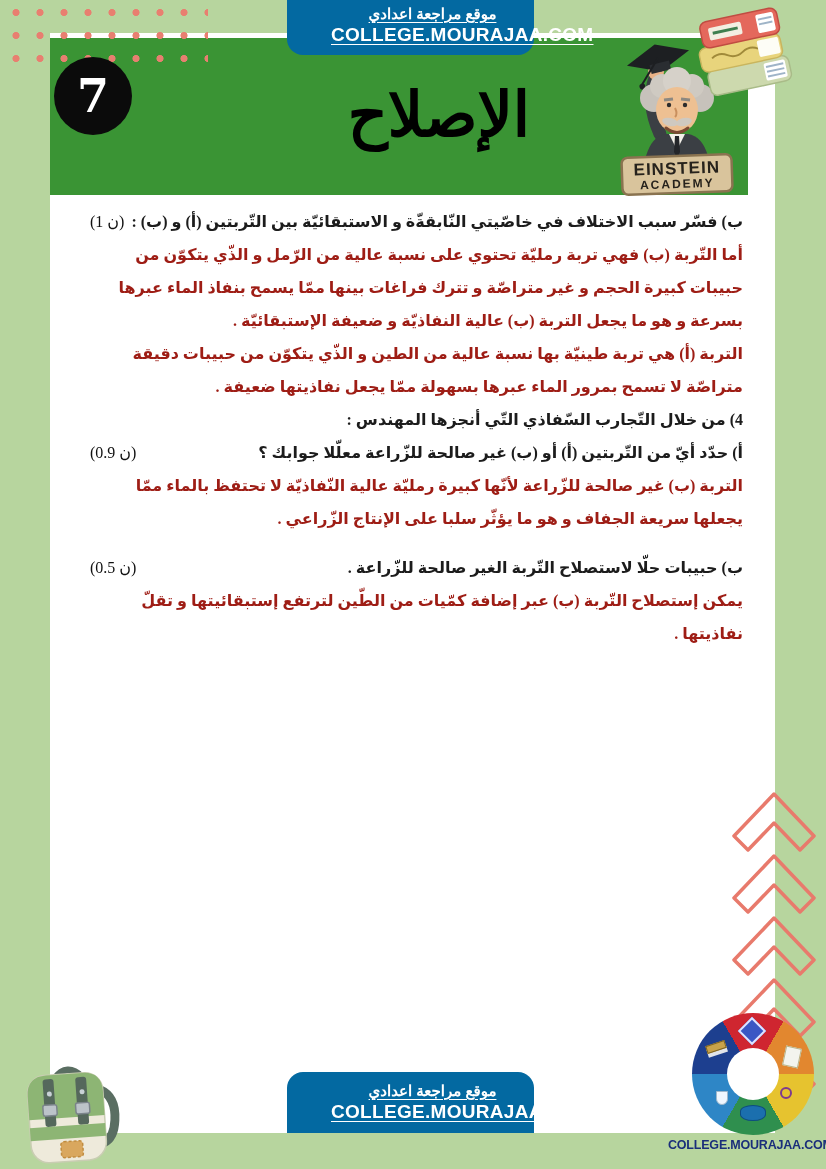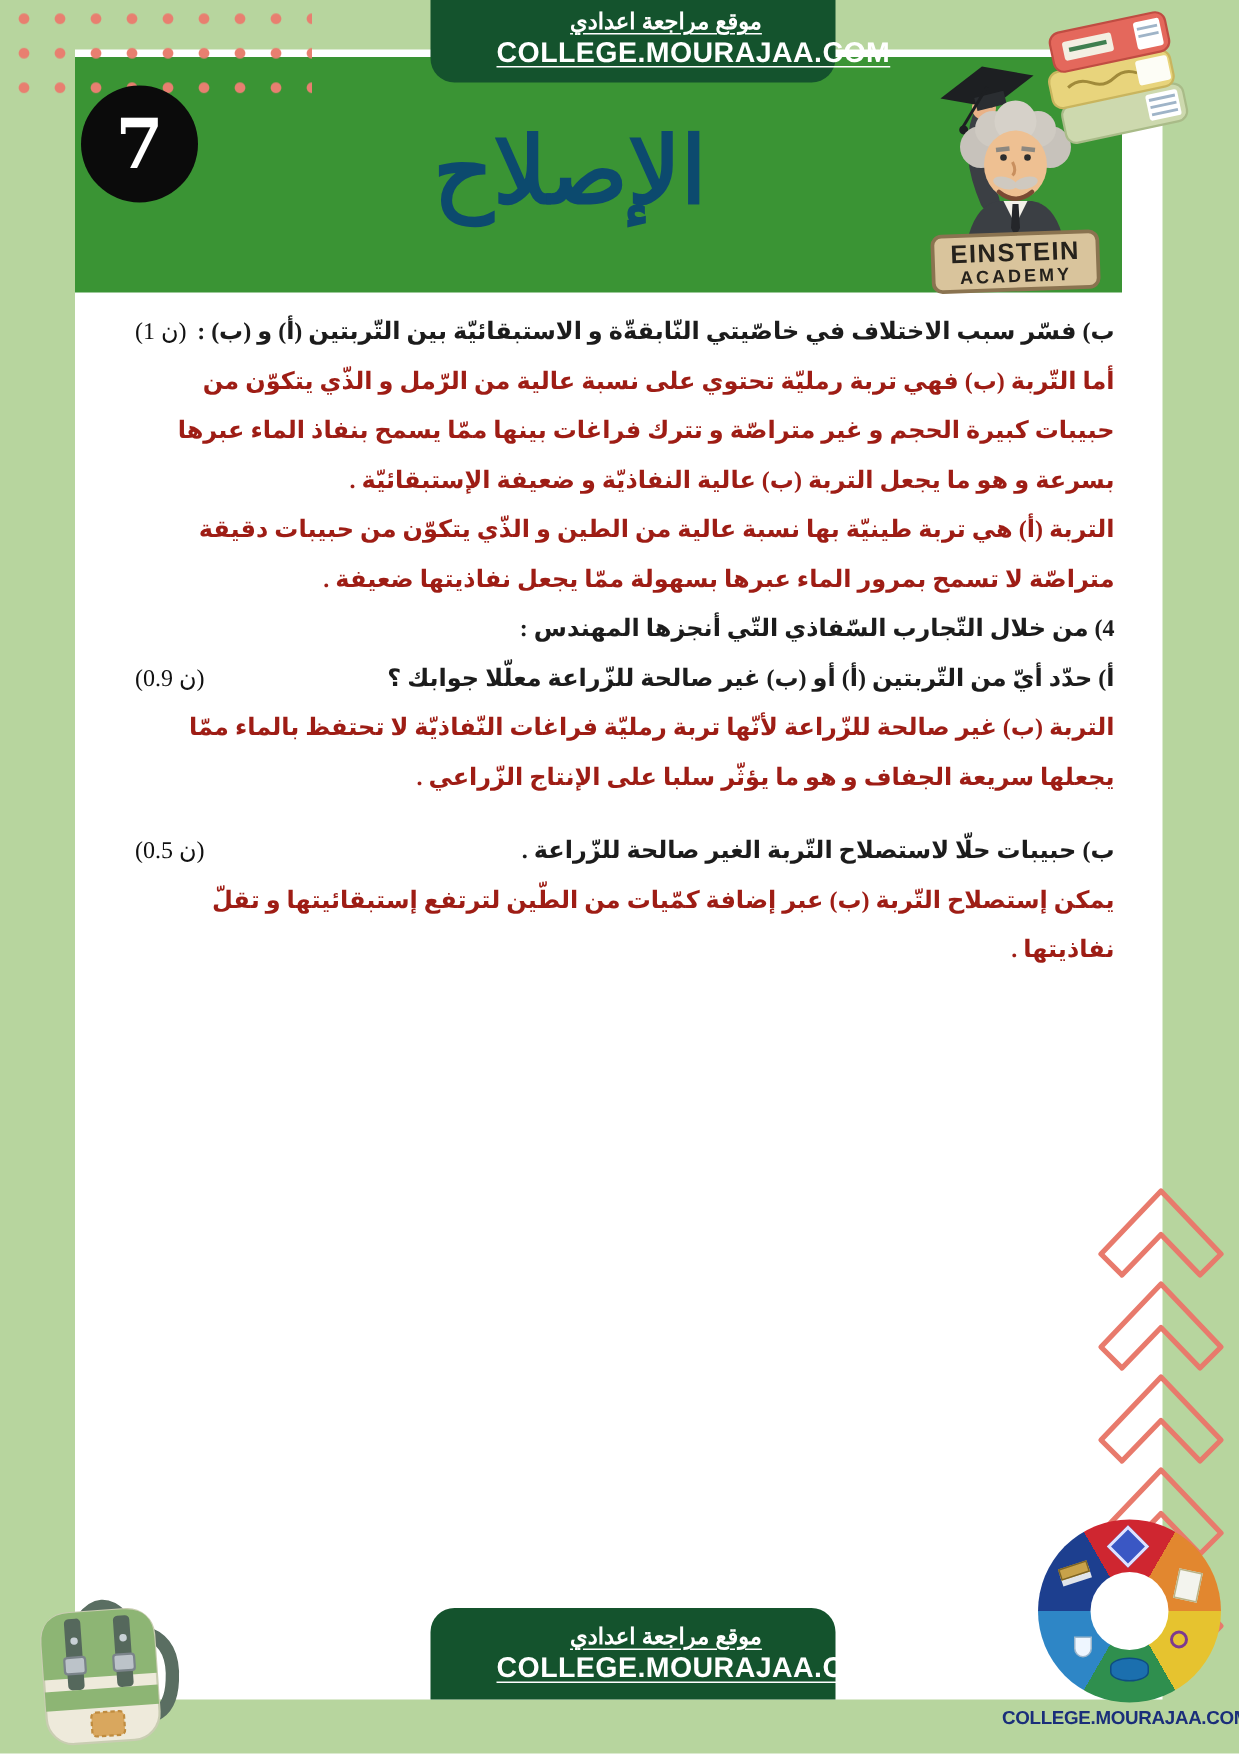--- a/index.html
+++ b/index.html
@@ -30,26 +30,26 @@
     background:#0b0b0b; border-radius:50%;
     display:flex; align-items:center; justify-content:center;
     z-index:6;
   }
   .circle7 span {
     color:#ffffff; font-size:46px; font-weight:bold;
     font-family:"DejaVu Serif",serif;
   }
   .doc-title {
     position:absolute; left:230px; top:84px; width:300px;
-    text-align:center; color:#0c4a6e; font-size:62px; font-weight:bold;
+    text-align:right; color:#000000; font-size:62px; font-weight:bold;
     font-family:Liberation Sans, sans-serif; direction:rtl; line-height:1;
     z-index:4;
   }
   .site-banner {
-    position:absolute; left:287px; width:270px; background:#14532d;
+    position:absolute; left:287px; width:247px; background:#0369a1;
     text-align:center; z-index:7; color:#ffffff;
     font-family:"Liberation Sans",sans-serif;
     padding-left:44px;
   }
   .site-banner.top { top:0; height:55px; border-radius:0 0 16px 16px; padding-top:5px; }
   .site-banner.bottom { top:1072px; height:61px; border-radius:16px 16px 0 0; padding-top:10px; }
   .site-banner .ar {
     display:inline-block; font-size:15px; font-weight:bold; direction:rtl;
     text-decoration:underline; text-underline-offset:3px;
   }
@@ -173,21 +173,21 @@
   <p class="answer">أما التّربة (ب) فهي تربة رمليّة تحتوي على نسبة عالية من الرّمل و الذّي يتكوّن من حبيبات كبيرة الحجم و غير متراصّة و تترك فراغات بينها ممّا يسمح بنفاذ الماء عبرها بسرعة و هو ما يجعل التربة (ب) عالية النفاذيّة و ضعيفة الإستبقائيّة .</p>
   <p class="answer">التربة (أ) هي تربة طينيّة بها نسبة عالية من الطين و الذّي يتكوّن من حبيبات دقيقة متراصّة لا تسمح بمرور الماء عبرها بسهولة ممّا يجعل نفاذيتها ضعيفة .</p>
   <div class="qline">
     <span><b>4)</b> <span>من خلال التّجارب السّفاذي التّي أنجزها المهندس :</span></span>
     <span class="mark"></span>
   </div>
   <div class="qline">
     <span><b>أ)</b> <span>حدّد أيّ من التّربتين (أ) أو (ب) غير صالحة للزّراعة معلّلا جوابك ؟</span></span>
     <span class="mark">(0.9 ن)</span>
   </div>
-  <p class="answer">التربة (ب) غير صالحة للزّراعة لأنّها تربة رمليّة فراغات النّفاذيّة لا تحتفظ بالماء ممّا يجعلها سريعة الجفاف و هو ما يؤثّر سلبا على الإنتاج الزّراعي .</p>
+  <p class="answer">التربة (ب) غير صالحة للزّراعة لأنّها كبيرة رمليّة عالية النّفاذيّة لا تحتفظ بالماء ممّا يجعلها سريعة الجفاف و هو ما يؤثّر سلبا على الإنتاج الزّراعي .</p>
   <div class="qline gap-before">
     <span><b>ب)</b> <span>حبيبات حلّا لاستصلاح التّربة الغير صالحة للزّراعة .</span></span>
     <span class="mark">(0.5 ن)</span>
   </div>
   <p class="answer">يمكن إستصلاح التّربة (ب) عبر إضافة كمّيات من الطّين لترتفع إستبقائيتها و تقلّ نفاذيتها .</p>
 </div>
 
 <svg class="chevrons" width="100" height="380" viewBox="0 0 100 380">
   <g fill="none" stroke="#e87a6c" stroke-width="3.5" stroke-linejoin="round">
     <path d="M10,50 L50,8 L90,50 L76,64 L50,37 L24,64 Z"></path>

